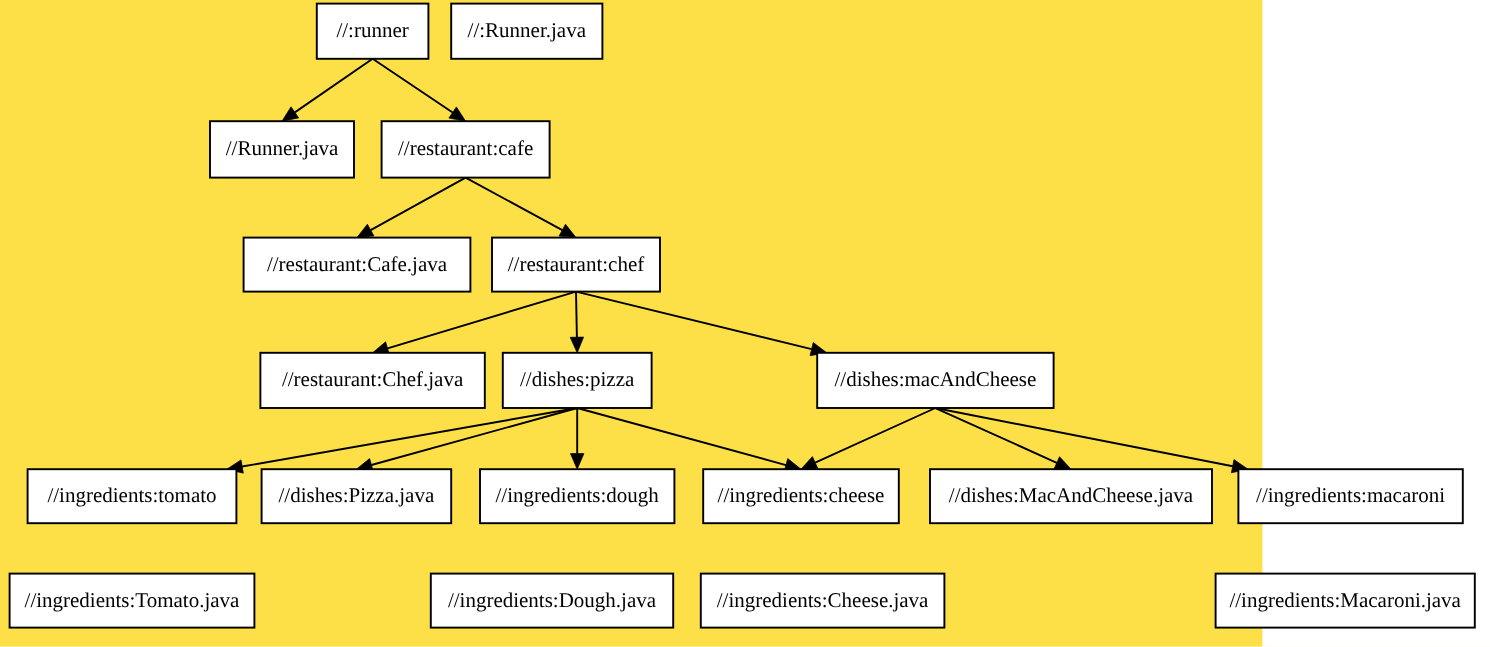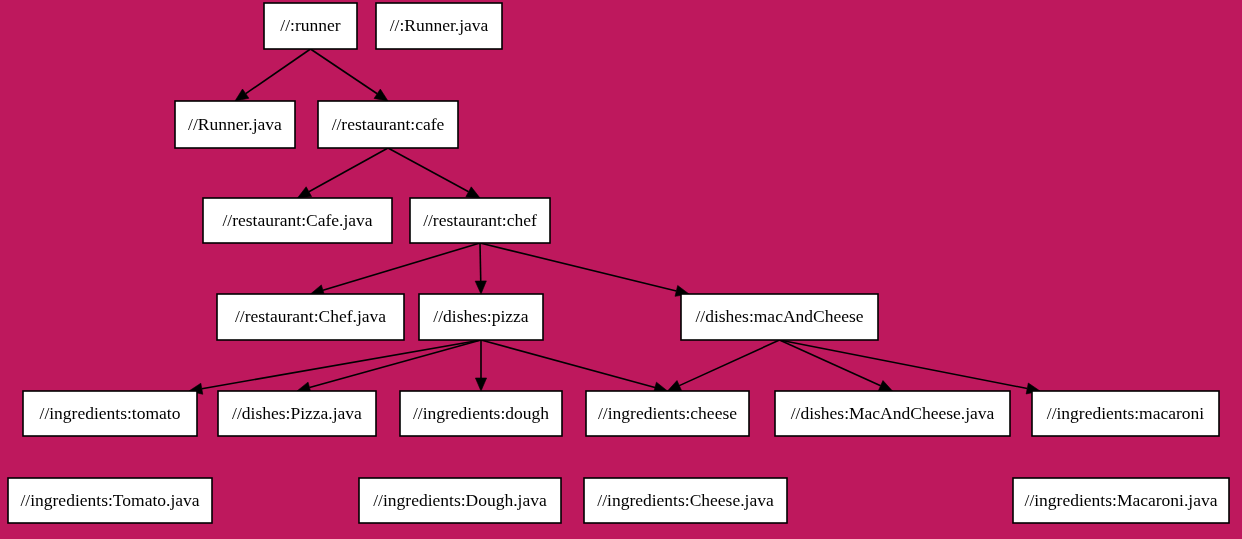--- a/index.html
+++ b/index.html
@@ -9,23 +9,23 @@
     background: #ffffff;
   }
   body {
     width: 1242px;
     height: 539px;
     overflow: hidden;
     font-family: "Liberation Serif", "DejaVu Serif", serif;
   }
   #graph-root {
     position: relative;
-    width: 1242px;
+    width: 1052px;
     height: 539px;
-    background: #be185d;
+    background: #fde047;
   }
   svg.graph-canvas {
     display: block;
     width: 1242px;
     height: 539px;
   }
   .node-box {
     fill: #ffffff;
     stroke: #000000;
     stroke-width: 1.6;

